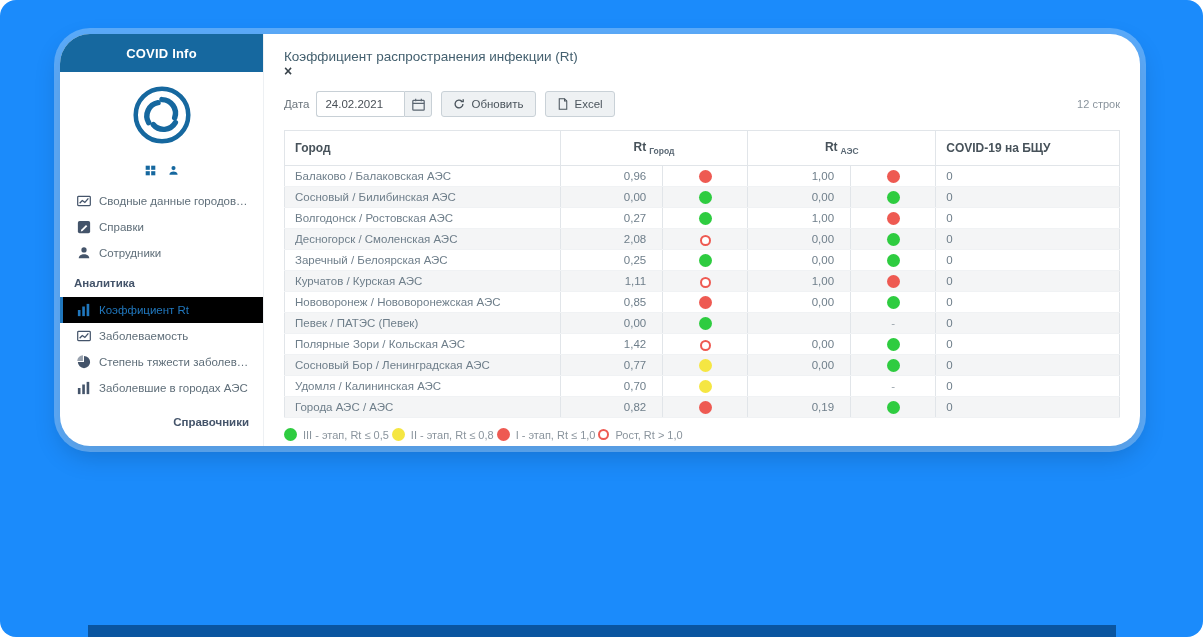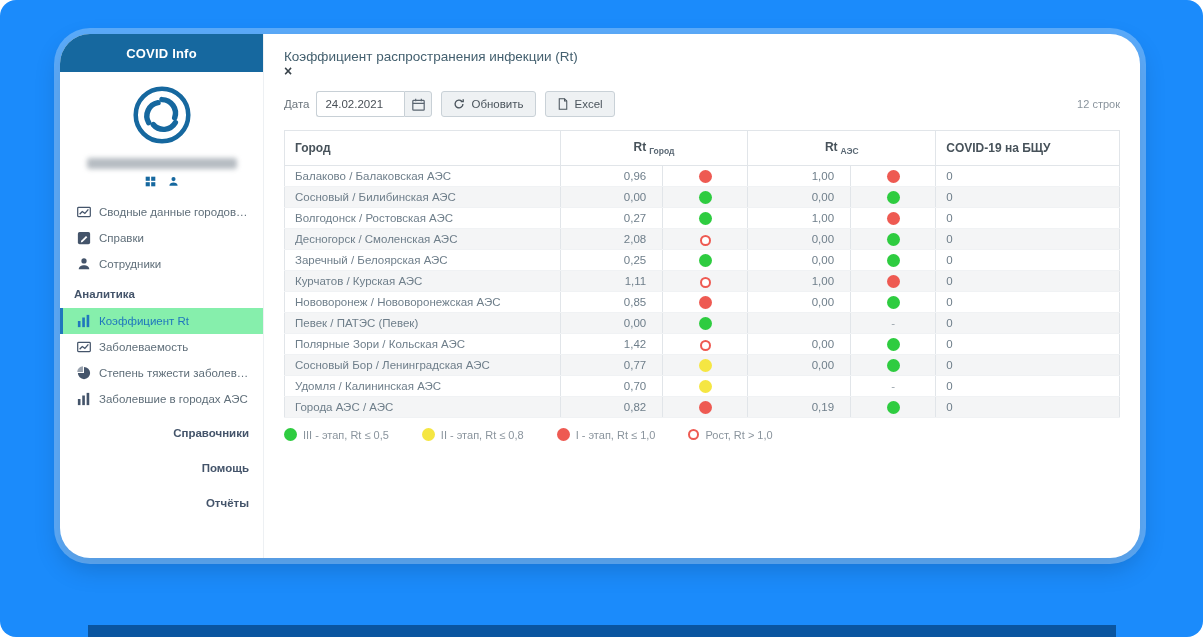--- a/index.html
+++ b/index.html
@@ -5,35 +5,35 @@
   :root{
     --bg:#1b8bfb; --brand:#16689f; --accent:#2077bd;
     --green:#2ecc40; --yellow:#f5e642; --red:#ee5a52;
     --bottombar:#0a55a0;
   }
   *{box-sizing:border-box;margin:0;padding:0;}
   html,body{width:1203px;height:637px;overflow:hidden;}
   body{font-family:"Liberation Sans",sans-serif;background:#fff;position:relative;}
   .frame{position:absolute;inset:0;background:var(--bg);border-radius:16px;}
   .bottom-bar{position:absolute;left:88px;width:1028px;height:12px;bottom:0;background:var(--bottombar);}
-  .card{position:absolute;left:60px;top:34px;width:1080px;height:524px;background:#fff;border-radius:30px;
+  .card{position:absolute;left:60px;top:34px;width:1080px;height:412px;background:#fff;border-radius:30px;
         display:flex;overflow:hidden;box-shadow:0 0 0 6px rgba(255,255,255,.28),0 10px 26px rgba(0,0,0,.18);}
   
   .sidebar{width:204px;flex:none;border-right:1px solid #edf0f3;display:flex;flex-direction:column;}
   .side-header{height:38px;background:var(--brand);color:#fff;font-size:13px;font-weight:bold;
                display:flex;align-items:center;justify-content:center;letter-spacing:.2px;flex:none;}
   .logo-wrap{margin:14px auto 2px;width:58px;height:58px;}
   .user-name-blur{width:150px;height:11px;border-radius:3px;background:#b6bcc2;filter:blur(2.5px);margin:12px auto 7px;}
   .user-icons{display:flex;gap:12px;justify-content:center;color:var(--brand);}
   .user-icons .ic{width:11px;height:11px;}
   .menu{margin-top:12px;font-size:11.5px;color:#5f6e79;}
   .side-item{display:flex;align-items:center;gap:8px;padding:6px 14px;cursor:pointer;border-left:3px solid transparent;}
   .side-item .ic{width:14px;height:14px;flex:none;color:#44546a;}
   .side-item .lbl{white-space:nowrap;overflow:hidden;text-overflow:ellipsis;}
-  .side-item.active{background:#86efac;border-left-color:var(--accent);color:var(--accent);}
+  .side-item.active{background:#000000;border-left-color:var(--accent);color:var(--accent);}
   .side-item.active .ic{color:var(--accent);}
   .section-label{font-weight:bold;color:#44546a;padding:11px 14px 8px;font-size:11.5px;cursor:pointer;}
   .section-label.spaced{padding-top:15px;text-align:right;}
   
   .content{flex:1;padding:15px 20px 0;position:relative;}
   .title-row{display:flex;justify-content:space-between;align-items:flex-start;flex-direction:column;}
   .page-title{color:#44606f;font-size:13.5px;}
   .close-btn{color:#39434b;font-size:14px;font-weight:bold;line-height:1;cursor:pointer;}
   .controls-row{margin-top:13px;display:flex;align-items:center;font-size:11.5px;color:#6c757d;}
   .date-label{margin-right:7px;}
@@ -58,21 +58,21 @@
   td{padding:3px 10px;border-left:1px solid #e1e5e9;border-right:1px solid #e1e5e9;border-bottom:1px solid #f0f2f4;height:21px;}
   tbody tr:nth-child(even){background:#f4f5f6;}
   .c-val{text-align:right;padding-right:16px;}
   .c-dot{text-align:center;}
   .total-row{}
   .dot{width:13px;height:13px;border-radius:50%;display:inline-block;vertical-align:middle;}
   .dot.green{background:var(--green);} .dot.yellow{background:var(--yellow);} .dot.red{background:var(--red);}
   .dot.red-outline{background:#fff;border:2px solid var(--red);width:11px;height:11px;}
   .dash{color:#9aa4ac;}
   
-  .legend{margin-top:10px;display:flex;gap:33px;align-items:center;font-size:11px;color:#8a949d;}
+  .legend{margin-top:10px;display:flex;gap:3px;align-items:center;font-size:11px;color:#8a949d;}
   .legend-item{display:flex;align-items:center;gap:6px;}
   svg{display:block;}
 </style>
 </head>
 <body>
 
 <div class="frame">
   <div class="bottom-bar"></div>
 
   <div class="card">

